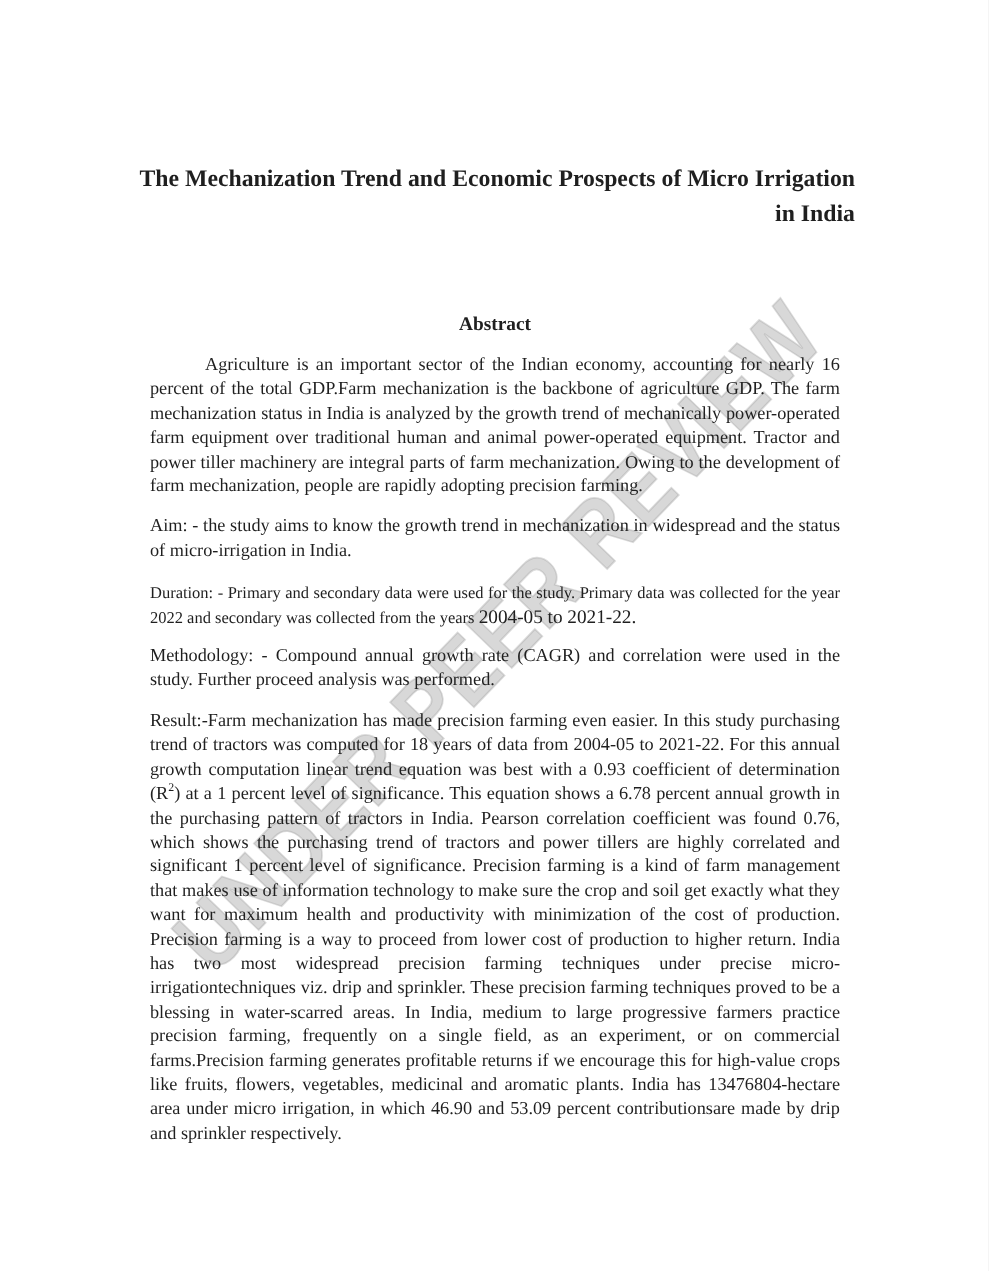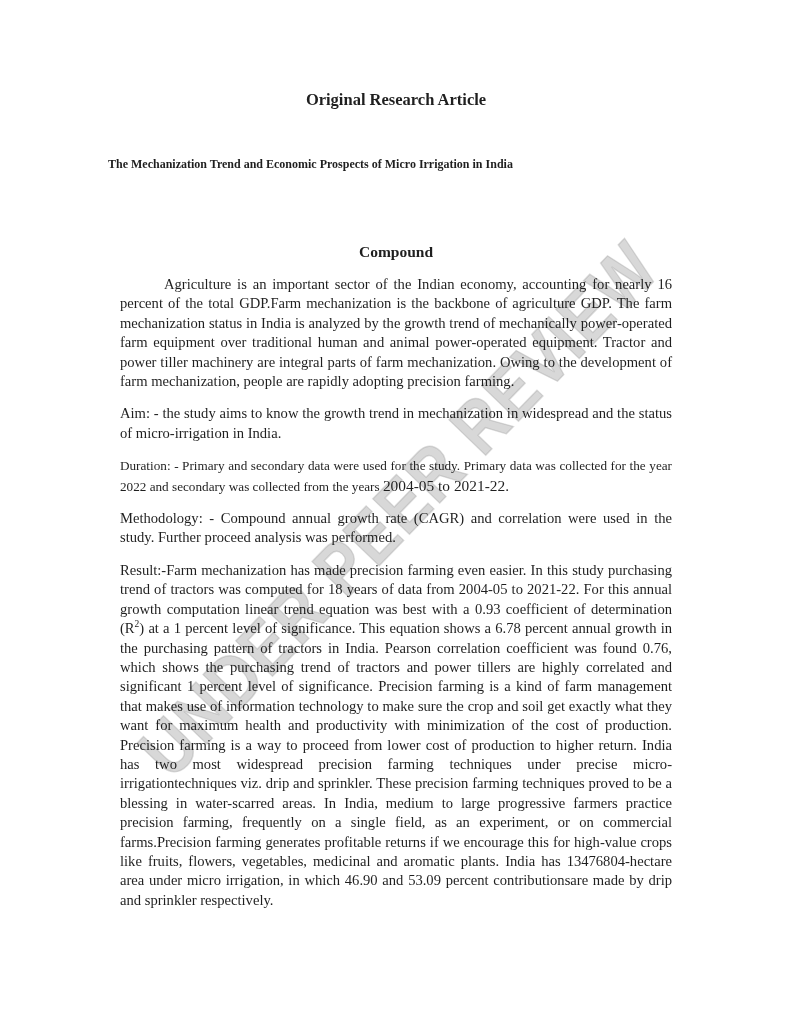--- a/index.html
+++ b/index.html
@@ -42,23 +42,23 @@
     padding: 90px 119px 0 120px;
   }
   .kicker {
     text-align: center;
     font-weight: bold;
     font-size: 16.5px;
     line-height: 20px;
     margin: 0;
   }
   .title {
-    text-align: left;
+    text-align: right;
     font-weight: bold;
-    font-size: 12px;
+    font-size: 19px;
     line-height: 28px;
     margin: 40px -12px 0 -12px;
   }
   .abstract-heading {
     text-align: center;
     font-weight: bold;
     font-size: 15.5px;
     line-height: 20px;
     margin: 64px 0 0 0;
   }
@@ -86,25 +86,24 @@
 </style>
 </head>
 <body>
 
 <div class="page">
 
   <div class="watermark">UNDER PEER REVIEW</div>
 
   <div class="content">
 
-    <p class="kicker">Original Research Article</p>
 
     <h1 class="title">The Mechanization Trend and Economic Prospects of Micro Irrigation in India</h1>
 
-    <h2 class="abstract-heading">Compound</h2>
+    <h2 class="abstract-heading">Abstract</h2>
 
     <p class="body first">Agriculture is an important sector of the Indian economy, accounting for nearly 16 percent of the total GDP.Farm mechanization is the backbone of agriculture GDP. The farm mechanization status in India is analyzed by the growth trend of mechanically power-operated farm equipment over traditional human and animal power-operated equipment. Tractor and power tiller machinery are integral parts of farm mechanization. Owing to the development of farm mechanization, people are rapidly adopting precision farming.</p>
 
     <p class="body">Aim: - the study aims to know the growth trend in mechanization in widespread and the status of micro-irrigation in India.</p>
 
     <p class="body smaller"><span>Duration: - Primary and secondary data were used for the study. Primary data was collected for the year 2022 and secondary was collected from the years </span><span class="years-large">2004-05 to 2021-22.</span></p>
 
     <p class="body">Methodology: - Compound annual growth rate (CAGR) and correlation were used in the study. Further proceed analysis was performed.</p>
 
     <p class="body"><span>Result:-Farm mechanization has made precision farming even easier. In this study purchasing trend of tractors was computed for 18 years of data from 2004-05 to 2021-22. For this annual growth computation linear trend equation was best with a 0.93 coefficient of determination (R</span><sup class="rsup">2</sup><span>) at a 1 percent level of significance. This equation shows a 6.78 percent annual growth in the purchasing pattern of tractors in India. Pearson correlation coefficient was found 0.76, which shows the purchasing trend of tractors and power tillers are highly correlated and significant 1 percent level of significance. Precision farming is a kind of farm management that makes use of information technology to make sure the crop and soil get exactly what they want for maximum health and productivity with minimization of the cost of production. Precision farming is a way to proceed from lower cost of production to higher return. India has two most widespread precision farming techniques under precise micro-irrigationtechniques viz. drip and sprinkler. These precision farming techniques proved to be a blessing in water-scarred areas. In India, medium to large progressive farmers practice precision farming, frequently on a single field, as an experiment, or on commercial farms.Precision farming generates profitable returns if we encourage this for high-value crops like fruits, flowers, vegetables, medicinal and aromatic plants. India has 13476804-hectare area under micro irrigation, in which 46.90 and 53.09 percent contributionsare made by drip and sprinkler respectively.</span></p>

